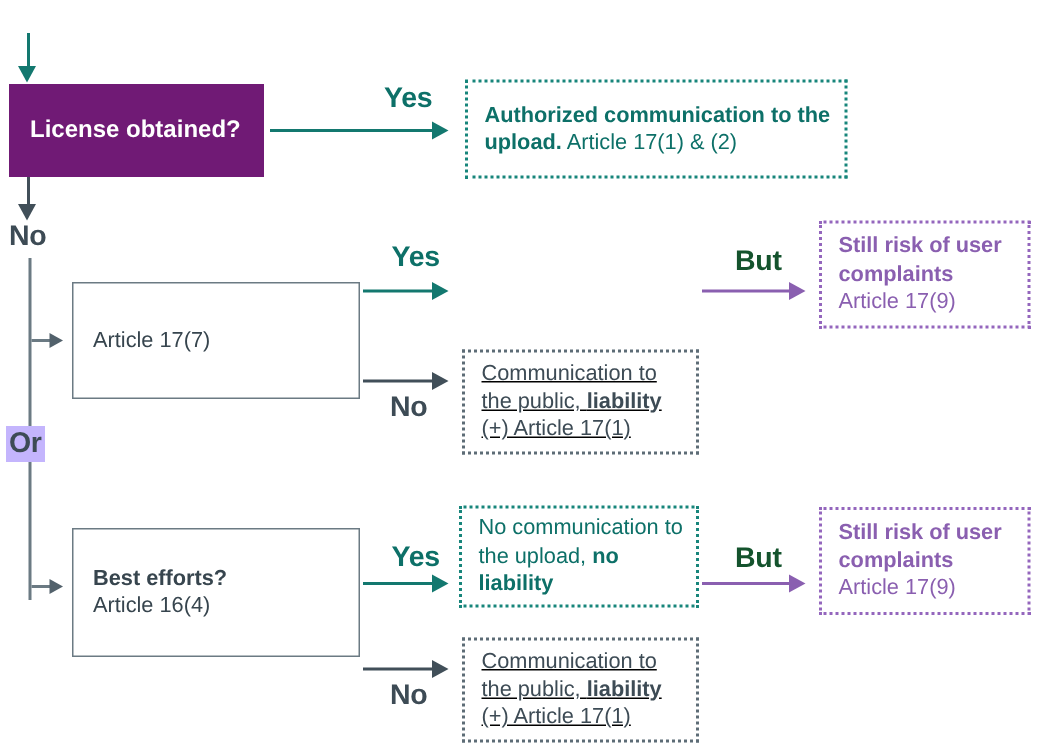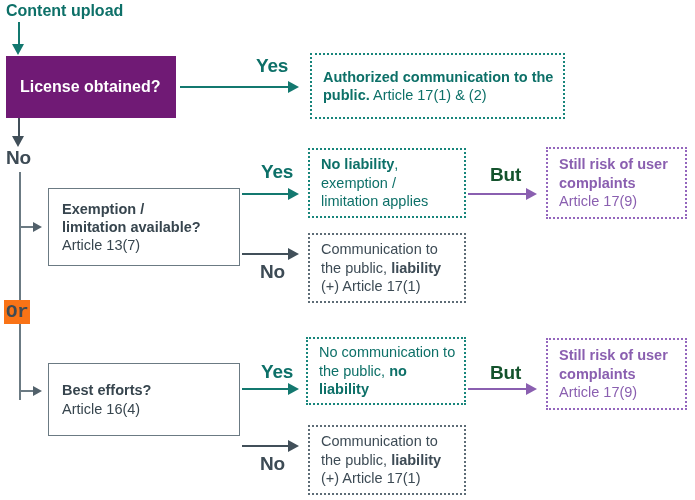--- a/index.html
+++ b/index.html
@@ -74,21 +74,21 @@
     background: #ffffff;
     display: flex;
     align-items: center;
     padding-left: 11px;
     padding-right: 7px;
     box-sizing: border-box;
     border-width: 2.2px;
     border-style: dotted;
   }
   .dotted-teal   { border-color: #17857b; }
-  .dotted-gray   { border-color: #5d6c76; }
+  .dotted-gray   { border-color: #5d6c76; text-decoration: underline; }
   .dotted-purple { border-color: #9466bd; }
 
   .box-dotted .txt { line-height: 1.27; font-size: 14.5px; }
   .txt-teal   { color: #0d7068; }
   .txt-gray   { color: #3d4b55; }
   .txt-purple { color: #8a5fb0; }
   .box-dotted .txt b { font-weight: bold; }
 
   
   .hline { height: 2px; }
@@ -118,70 +118,62 @@
     border-right: 6.5px solid transparent;
   }
   .ad-teal { border-top: 11px solid #13786f; }
   .ad-gray { border-top: 11px solid #414f59; }
 </style>
 </head>
 <body>
 
 <div id="canvas">
 
-  <div class="abs title-teal" style="left:6px; top:2px;">Content upload</div>
 
   <div class="abs vline c-teal" style="left:18px; top:22px; height:24px;"></div>
   <div class="abs arrow-d ad-teal" style="left:12px; top:44px;"></div>
 
   <div class="abs box-solid-teal" style="left:6px; top:56px; width:170px; height:62px;">
     <div class="txt">License obtained?</div>
   </div>
 
   <div class="abs label label-teal" style="left:256px; top:55px;">Yes</div>
   <div class="abs hline c-teal" style="left:180px; top:86px; width:110px;"></div>
   <div class="abs arrow-r ar-teal" style="left:288px; top:80.5px;"></div>
 
   <div class="abs box-dotted dotted-teal" style="left:310px; top:53px; width:255px; height:66px;">
     <div class="txt txt-teal">
-      <b>Authorized communication to the public.</b><span> Article 17(1) &amp; (2)</span>
+      <b>Authorized communication to the upload.</b><span> Article 17(1) &amp; (2)</span>
     </div>
   </div>
 
   <div class="abs vline c-gray" style="left:18px; top:118px; height:20px;"></div>
   <div class="abs arrow-d ad-gray" style="left:12px; top:136px;"></div>
   <div class="abs label label-gray" style="left:6px; top:147px;">No</div>
 
   <div class="abs vline c-gray-l" style="left:19px; top:172px; height:228px;"></div>
 
   <div class="abs hline c-gray-l" style="left:21px; top:226px; width:14px;"></div>
   <div class="abs arrow-r ar-gray-s" style="left:33px; top:221.5px;"></div>
 
-  <div class="abs label label-gray" style="left:4px; top:300px; background:#f97316; padding:1px 2px;font-family:Liberation Mono, monospace;">Or</div>
+  <div class="abs label label-gray" style="left:4px; top:284px; background:#c4b5fd; padding:1px 2px;">Or</div>
 
   <div class="abs hline c-gray-l" style="left:21px; top:390px; width:14px;"></div>
   <div class="abs arrow-r ar-gray-s" style="left:33px; top:385.5px;"></div>
 
   <div class="abs box-outline-gray" style="left:48px; top:188px; width:192px; height:78px;">
     <div class="txt">
-      <b style="white-space:pre-line; display:block;">Exemption /
-limitation available?</b>
-      <span class="light">Article 13(7)</span>
+      <span class="light">Article 17(7)</span>
     </div>
   </div>
 
   <div class="abs label label-teal" style="left:261px; top:161px;">Yes</div>
   <div class="abs hline c-teal" style="left:242px; top:193px; width:48px;"></div>
   <div class="abs arrow-r ar-teal" style="left:288px; top:187.5px;"></div>
 
-  <div class="abs box-dotted dotted-teal" style="left:308px; top:148px; width:158px; height:70px;">
-    <div class="txt txt-teal">
-      <b>No liability</b><span>, exemption / limitation applies</span>
-    </div>
-  </div>
 
   <div class="abs label label-purple" style="left:490px; top:164px;">But</div>
   <div class="abs hline c-purple" style="left:468px; top:193px; width:60px;"></div>
   <div class="abs arrow-r ar-purple" style="left:526px; top:187.5px;"></div>
 
   <div class="abs box-dotted dotted-purple" style="left:546px; top:147px; width:141px; height:72px;">
     <div class="txt txt-purple">
       <b>Still risk of user complaints</b><span> Article 17(9)</span>
     </div>
   </div>
@@ -189,34 +181,34 @@
   <div class="abs hline c-gray" style="left:242px; top:253px; width:48px;"></div>
   <div class="abs arrow-r ar-gray" style="left:288px; top:247.5px;"></div>
   <div class="abs label label-gray" style="left:260px; top:261px;">No</div>
 
   <div class="abs box-dotted dotted-gray" style="left:308px; top:233px; width:158px; height:70px;">
     <div class="txt txt-gray">
       <span>Communication to the public, </span><b>liability</b><span> (+) Article 17(1)</span>
     </div>
   </div>
 
-  <div class="abs box-outline-gray" style="left:48px; top:363px; width:192px; height:73px;">
+  <div class="abs box-outline-gray" style="left:48px; top:352px; width:192px; height:86px;">
     <div class="txt">
       <b style="display:block;">Best efforts?</b>
       <span class="light">Article 16(4)</span>
     </div>
   </div>
 
   <div class="abs label label-teal" style="left:261px; top:361px;">Yes</div>
   <div class="abs hline c-teal" style="left:242px; top:388px; width:48px;"></div>
   <div class="abs arrow-r ar-teal" style="left:288px; top:382.5px;"></div>
 
   <div class="abs box-dotted dotted-teal" style="left:306px; top:337px; width:160px; height:68px;">
     <div class="txt txt-teal">
-      <span>No communication to the public, </span><b>no liability</b>
+      <span>No communication to the upload, </span><b>no liability</b>
     </div>
   </div>
 
   <div class="abs label label-purple" style="left:490px; top:362px;">But</div>
   <div class="abs hline c-purple" style="left:468px; top:388px; width:60px;"></div>
   <div class="abs arrow-r ar-purple" style="left:526px; top:382.5px;"></div>
 
   <div class="abs box-dotted dotted-purple" style="left:546px; top:338px; width:141px; height:72px;">
     <div class="txt txt-purple">
       <b>Still risk of user complaints</b><span> Article 17(9)</span>

